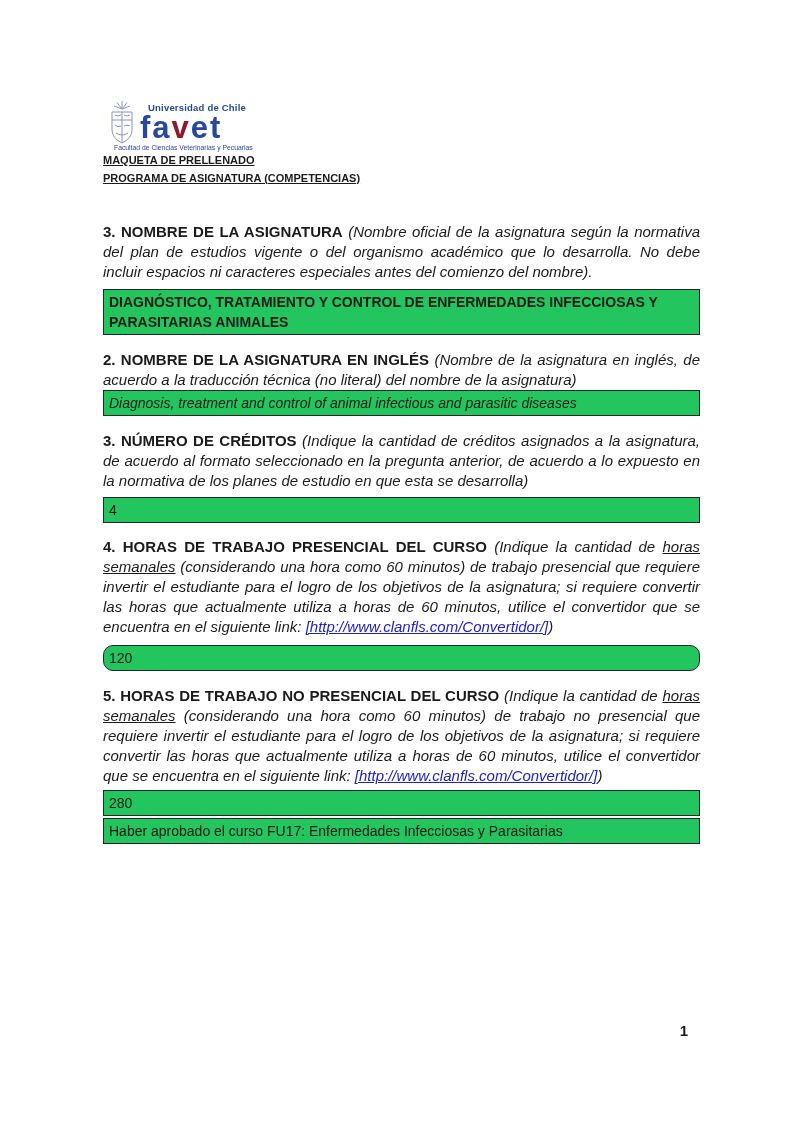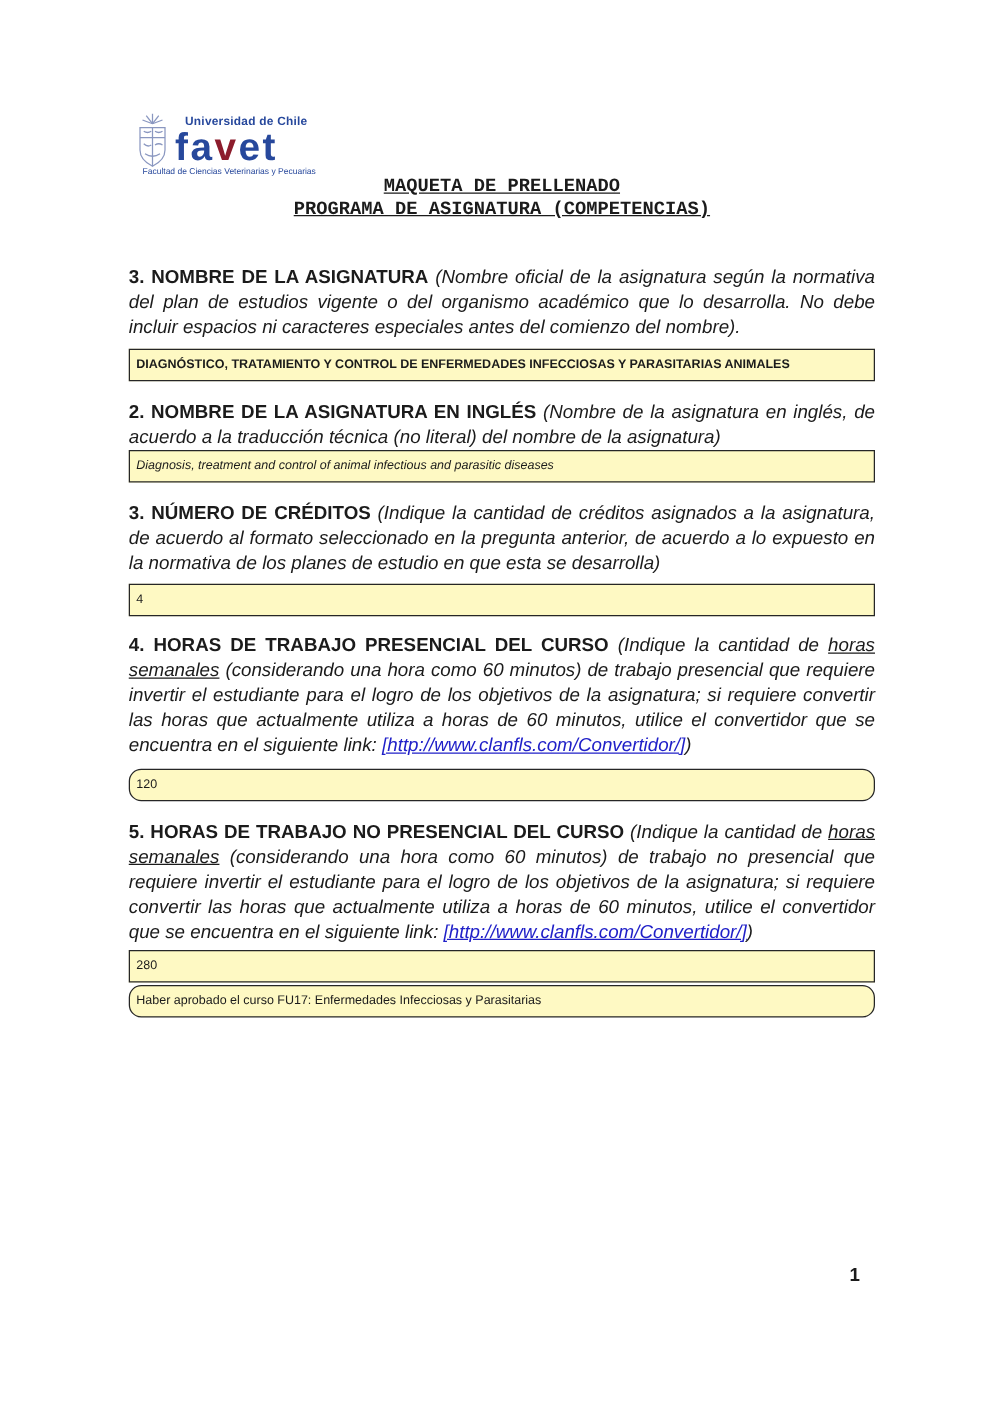--- a/index.html
+++ b/index.html
@@ -7,60 +7,61 @@
   body {
     width: 800px; height: 1132px;
     position: relative;
     font-family: "Liberation Sans", "DejaVu Sans", sans-serif;
     color: #1b1b1b;
     overflow: hidden;
   }
   .page {
     position: absolute; inset: 0;
     padding: 88px 100px 1px 103px;
+    margin-top: 10px;
   }
   
   .logo { display: flex; align-items: flex-start; width: 150px; margin-left: 4px; }
   .logo-emblem { flex: 0 0 auto; margin-top: 2px; }
   .logo-right { margin-left: 3px; }
   .logo-univ { color: var(--logo_blue); font-size: 9.5px; font-weight: bold; letter-spacing: .2px; margin-top: 4px; margin-left: 8px; white-space: nowrap; }
   .logo-name { font-size: 31px; font-weight: bold; color: var(--logo_blue); line-height: 30px; letter-spacing: 2px; }
   .logo-name .v { color: var(--logo_red); }
   .logo-fac { color: var(--logo_blue); font-size: 6.8px; white-space: nowrap; margin-top: 1px; margin-left: -26px; }
   
-  .doc-title { text-align: center; font-weight: bold; font-size: 15px; line-height: 18px; margin-top: 3px; font-family: Liberation Mono, monospace; }
+  .doc-title { text-align: left; font-weight: bold; font-size: 11px; line-height: 18px; margin-top: 3px; }
   .doc-title div { text-decoration: underline; }
   
   .sec-head { text-align: justify; font-size: 15px; line-height: 20px; }
   .sec-head .lbl { font-weight: bold; }
   .sec-head .desc { font-style: italic; }
   .sec-head .u { text-decoration: underline; }
   .sec-head a.conv-link { color: var(--link); font-style: italic; text-decoration: underline; }
   .vbox {
     border: 1.5px solid #262626;
     padding: 2px 5px;
-    font-size: 10px; line-height: 20px;
-    background: #fef9c3;
+    font-size: 14px; line-height: 20px;
+    background: #22c55e;
   }
   .vbox.bold { font-weight: bold; }
   .vbox.italic { font-style: italic; }
   
   .m-title { margin-top: 0px; }
   .m-sec1 { margin-top: 35px; }
   .m-box1 { margin-top: 7px; }
   .m-sec2 { margin-top: 15px; }
   .m-box2 { margin-top: 0px; }
   .m-sec3 { margin-top: 15px; }
   .m-box3 { margin-top: 6px; }
   .m-sec4 { margin-top: 14px; }
   .m-box4 { margin-top: 8px; border-radius: 10px; }
   .m-sec5 { margin-top: 15px; }
   .m-box5 { margin-top: 4px; }
   .m-sec6 { margin-top: 9px; }
-  .m-box6 { margin-top: 2px; border-radius: 10px; }
+  .m-box6 { margin-top: 2px; }
   .page-number { position: absolute; top: 1012px; right: 112px; font-size: 15px; font-weight: bold; }
 </style>
 </head>
 <body>
 
 <div class="page">
 
   <div class="logo">
     <span class="logo-emblem">
       <svg width="30" height="46" viewBox="0 0 30 46" fill="none">

